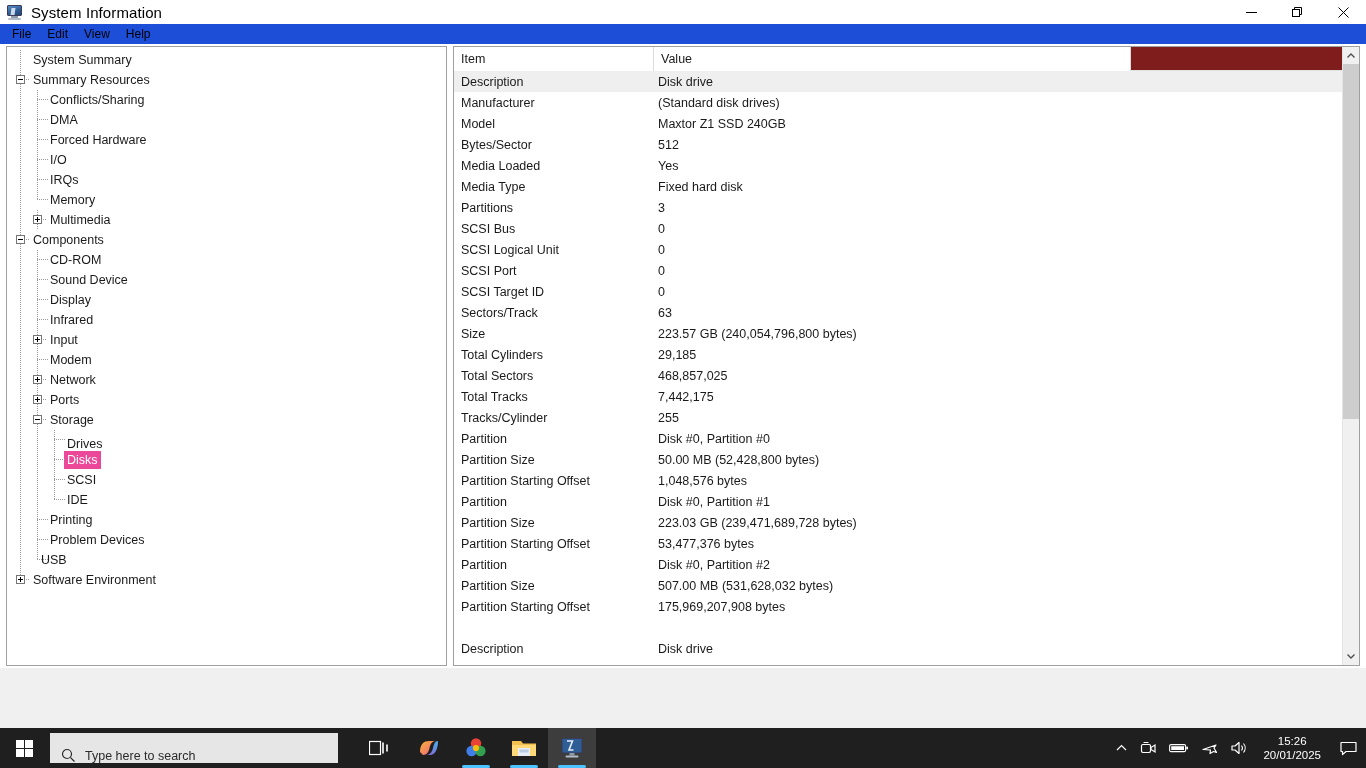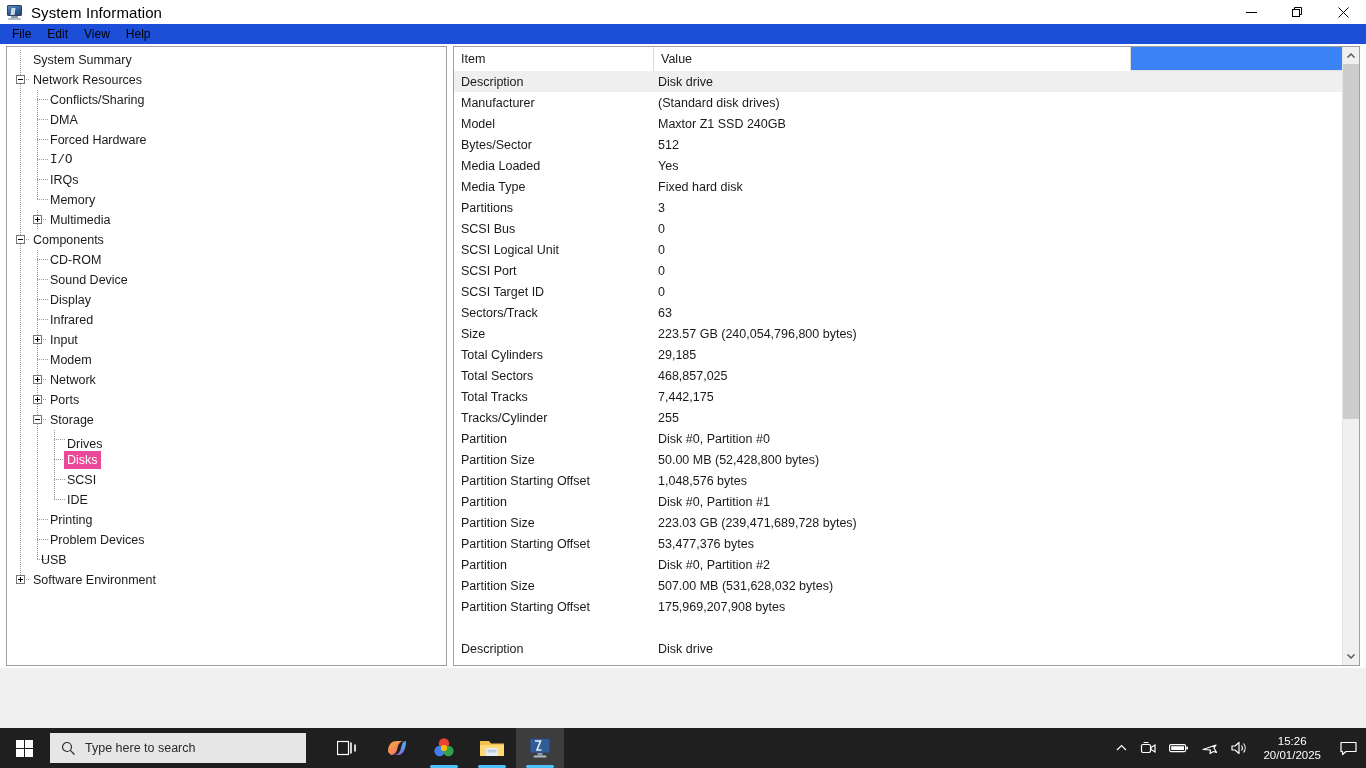--- a/index.html
+++ b/index.html
@@ -97,21 +97,21 @@
     background-size: 2px 1px;
   }
 
   
   #data-panel {
     position: absolute; left: 453px; top: 46px; width: 907px; height: 620px;
     background: #ffffff; border: 1px solid #a0a0a0; overflow: hidden;
   }
   #grid-header {
     position: absolute; left: 0; top: 0; right: 17px; height: 24px;
-    background: #3b82f6; border-bottom: 1px solid #e2e2e2;
+    background: #7f1d1d; border-bottom: 1px solid #e2e2e2;
     display: flex;
   }
   .gh {
     font-size: 12.5px; color: #1a1a1a; display: flex; align-items: center;
     padding-left: 7px; height: 24px; background: #fff;
     border-right: 1px solid #dcdcdc; cursor: default;
   }
   .gh.item { width: 200px; }
   .gh.value { width: 477px; }
   #grid-rows { position: absolute; left: 0; top: 24px; right: 17px; bottom: 0; }
@@ -151,22 +151,22 @@
     background: #1f1f1f; display: flex; align-items: center;
   }
   #start-button {
     width: 48px; height: 40px; display: flex; align-items: center; justify-content: center;
     cursor: default;
   }
   .winlogo { width: 17px; height: 17px; display: grid;
     grid-template-columns: 8px 8px; grid-template-rows: 8px 8px; gap: 1px; }
   .winlogo i { background: #ffffff; display: block; }
   #search-box {
-    width: 256px; height: 30px; background: #e6e6e6; margin-left: 2px;
-    display: flex; align-items: center; cursor: default;
+    width: 288px; height: 30px; background: #e6e6e6; margin-left: 2px;
+    display: flex; align-items: flex-end; cursor: default;
   }
   #search-text { font-size: 12.5px; color: #2b2b2b; margin-left: 9px; }
   .tbicon {
     width: 48px; height: 40px; position: relative;
     display: flex; align-items: center; justify-content: center; cursor: default;
   }
   .tbicon.active { background: #3d3d3d; }
   .tbicon .underline {
     position: absolute; bottom: 0; left: 10px; width: 28px; height: 3px;
     background: #4cc2ff; border-radius: 2px;
@@ -229,21 +229,21 @@
 <div id="tree-panel">
   <div id="tree-scroll">
       <div class="tnode">
         <span class="vline" style="left: 13px;"></span>
         <span class="tlabel" style="margin-left: 23px;">System Summary</span>
       </div>
       <div class="tnode">
         <span class="vline" style="left: 13px;"></span>
         <span class="hline" style="left: 13px; width: 9px;"></span>
         <span class="tbox" style="left: 9px;"></span>
-        <span class="tlabel" style="margin-left: 23px;">Network Resources</span>
+        <span class="tlabel" style="margin-left: 23px;">Summary Resources</span>
       </div>
       <div class="tnode">
         <span class="vline" style="left: 13px;"></span>
         <span class="vline" style="left: 30px;"></span>
         <span class="hline" style="left: 30px; width: 11px;"></span>
         <span class="tlabel" style="margin-left: 40px;">Conflicts/Sharing</span>
       </div>
       <div class="tnode">
         <span class="vline" style="left: 13px;"></span>
         <span class="vline" style="left: 30px;"></span>
@@ -253,21 +253,21 @@
       <div class="tnode">
         <span class="vline" style="left: 13px;"></span>
         <span class="vline" style="left: 30px;"></span>
         <span class="hline" style="left: 30px; width: 11px;"></span>
         <span class="tlabel" style="margin-left: 40px;">Forced Hardware</span>
       </div>
       <div class="tnode">
         <span class="vline" style="left: 13px;"></span>
         <span class="vline" style="left: 30px;"></span>
         <span class="hline" style="left: 30px; width: 11px;"></span>
-        <span class="tlabel" style="margin-left: 40px; font-family: Liberation Mono, monospace;">I/O</span>
+        <span class="tlabel" style="margin-left: 40px;">I/O</span>
       </div>
       <div class="tnode">
         <span class="vline" style="left: 13px;"></span>
         <span class="vline" style="left: 30px;"></span>
         <span class="hline" style="left: 30px; width: 11px;"></span>
         <span class="tlabel" style="margin-left: 40px;">IRQs</span>
       </div>
       <div class="tnode">
         <span class="vline" style="left: 13px;"></span>
         <span class="vline" style="left: 30px; height: 10px;"></span>

